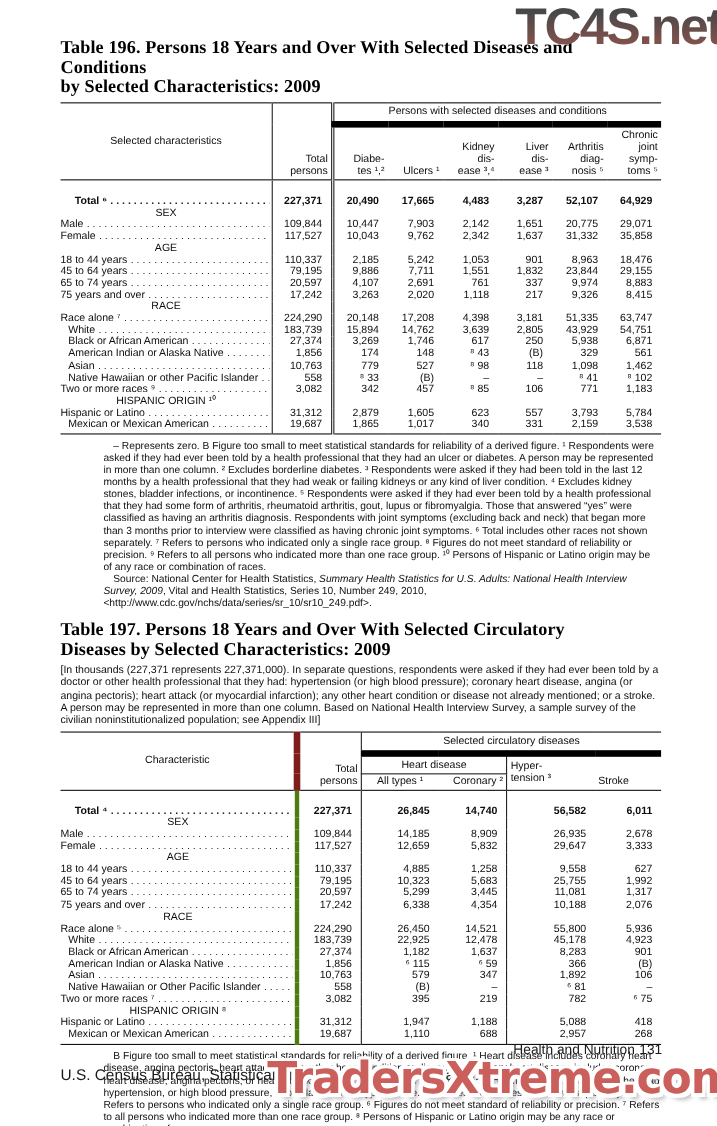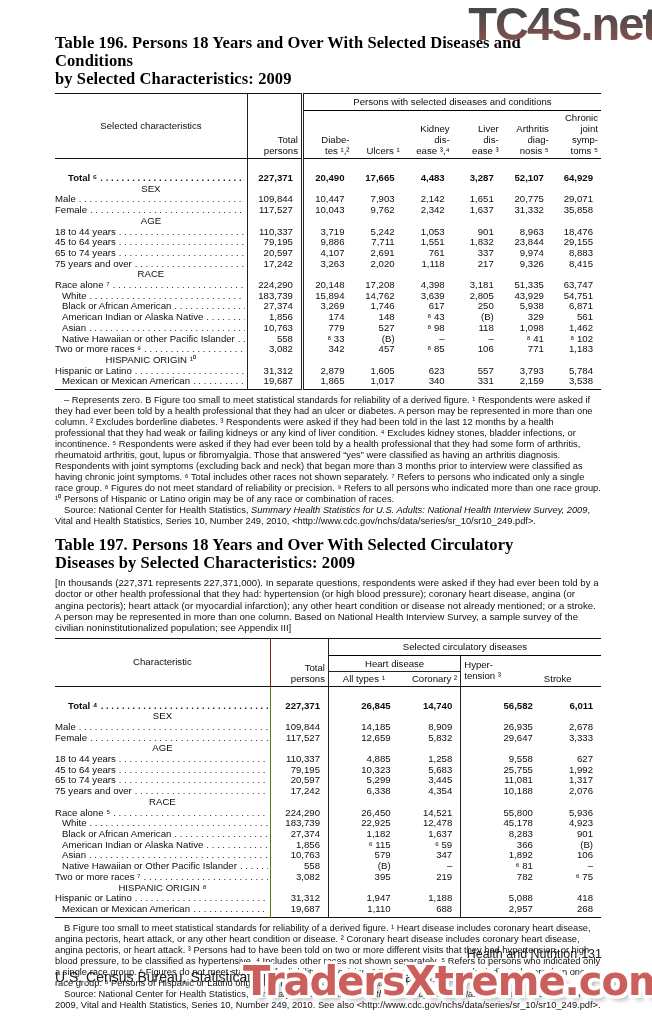--- a/index.html
+++ b/index.html
@@ -9,53 +9,53 @@
 
   .tbl-title{font-family:"Liberation Serif",serif;font-size:16.5px;font-weight:700;
              line-height:18px;color:#000;white-space:pre-line;margin:0 0 5px 0;letter-spacing:.1px;}
   .bracket-note{font-size:9.6px;line-height:11.3px;margin:0 0 4px 0;color:#101010;}
 
   table{width:100%;border-collapse:collapse;table-layout:fixed;font-size:9.6px;color:#0d0d0d;
         border-top:1.5px solid #111;border-bottom:1.5px solid #111;}
   thead{border-bottom:1.5px solid #111;}
   thead th{font-weight:400;vertical-align:bottom;padding:1px 3px 2px 3px;}
   .pre{white-space:pre-line;}
-  .spanner{border-bottom:1px solid #000000;text-align:center;vertical-align:middle;padding:2px 0 3px 0;}
+  .spanner{border-bottom:6px solid #000000;text-align:center;vertical-align:middle;padding:2px 0 3px 0;}
   .stubh{text-align:center;vertical-align:middle;}
   .totalh{text-align:right;}
   .colh{text-align:right;}
   .t196 .stubh{border-right:1px solid #222;}
   .t196 .totalh{border-right:3px double #222;}
   .t196 tbody td:nth-child(1){border-right:1px solid #222;}
   .t196 tbody td:nth-child(2){border-right:3px double #222;}
-  .t197 .stubh{border-right:1px solid #7f1d1d;}
+  .t197 .stubh{border-right:6px solid #7f1d1d;}
   .t197 .totalh{border-right:1px solid #222;}
   .t197 .grouph{border-right:1px solid #222;border-bottom:1px solid #222;text-align:center;vertical-align:middle;padding:2px 0;}
   .t197 .cor{border-right:1px solid #222;}
   .t197 .alt{text-align:center;}
   .t197 .hyph{text-align:left;vertical-align:middle;}
   .t197 .strokeh{text-align:left;vertical-align:bottom;}
-  .t197 tbody td:nth-child(1){border-right:1px solid #4d7c0f;}
+  .t197 tbody td:nth-child(1){border-right:4px solid #4d7c0f;}
   .t197 tbody td:nth-child(2){border-right:1px solid #222;}
   .t197 tbody td:nth-child(4){border-right:1px solid #222;}
 
   tbody td{padding:0;line-height:10.7px;height:10.7px;vertical-align:bottom;}
   tbody tr:first-child td{padding-top:14px;}
   tbody tr:last-child td{padding-bottom:2px;}
   .num{text-align:right;padding-right:8px;}
   .b{font-weight:700;}
   .sec{text-align:center;}
   .stubwrap{display:flex;align-items:baseline;}
   .stubwrap.ind{padding-left:7px;}
   .stubwrap.b{padding-left:13px;}
   .lab{white-space:nowrap;}
   .dots{flex:1;overflow:hidden;white-space:nowrap;margin:0 2px 0 3px;color:#222;}
   .dots::after{content:". . . . . . . . . . . . . . . . . . . . . . . . . . . . . . . . . . . . . . . . . . . . . . . .";}
 
-  .fnblock{margin-top:5px;}
+  .fnblock{margin-top:5px;margin-left:39px;}
   .fn{margin:0;font-size:9.3px;line-height:11px;text-indent:9px;color:#101010;}
   .it{font-style:italic;}
 
   .tbl2{margin-top:9px;}
 
   .running-head{position:absolute;top:947px;right:50px;font-size:12.5px;color:#1a1a1a;}
   .running-head .pgnum{margin-left:4px;}
   .credit{position:absolute;top:969px;left:55px;font-size:14px;color:#1a1a1a;}
 
   .wm{position:absolute;z-index:9;font-weight:700;white-space:nowrap;}
@@ -186,21 +186,21 @@
               <td></td>
             </tr>
             <tr>
               <td>
                 <div class="stubwrap">
                   <span class="lab">18 to 44 years</span>
                   <span class="dots"></span>
                 </div>
               </td>
               <td class="num">110,337</td>
-              <td class="num">3,719</td>
+              <td class="num">2,185</td>
               <td class="num">5,242</td>
               <td class="num">1,053</td>
               <td class="num">901</td>
               <td class="num">8,963</td>
               <td class="num">18,476</td>
             </tr>
             <tr>
               <td>
                 <div class="stubwrap">
                   <span class="lab">45 to 64 years</span>

